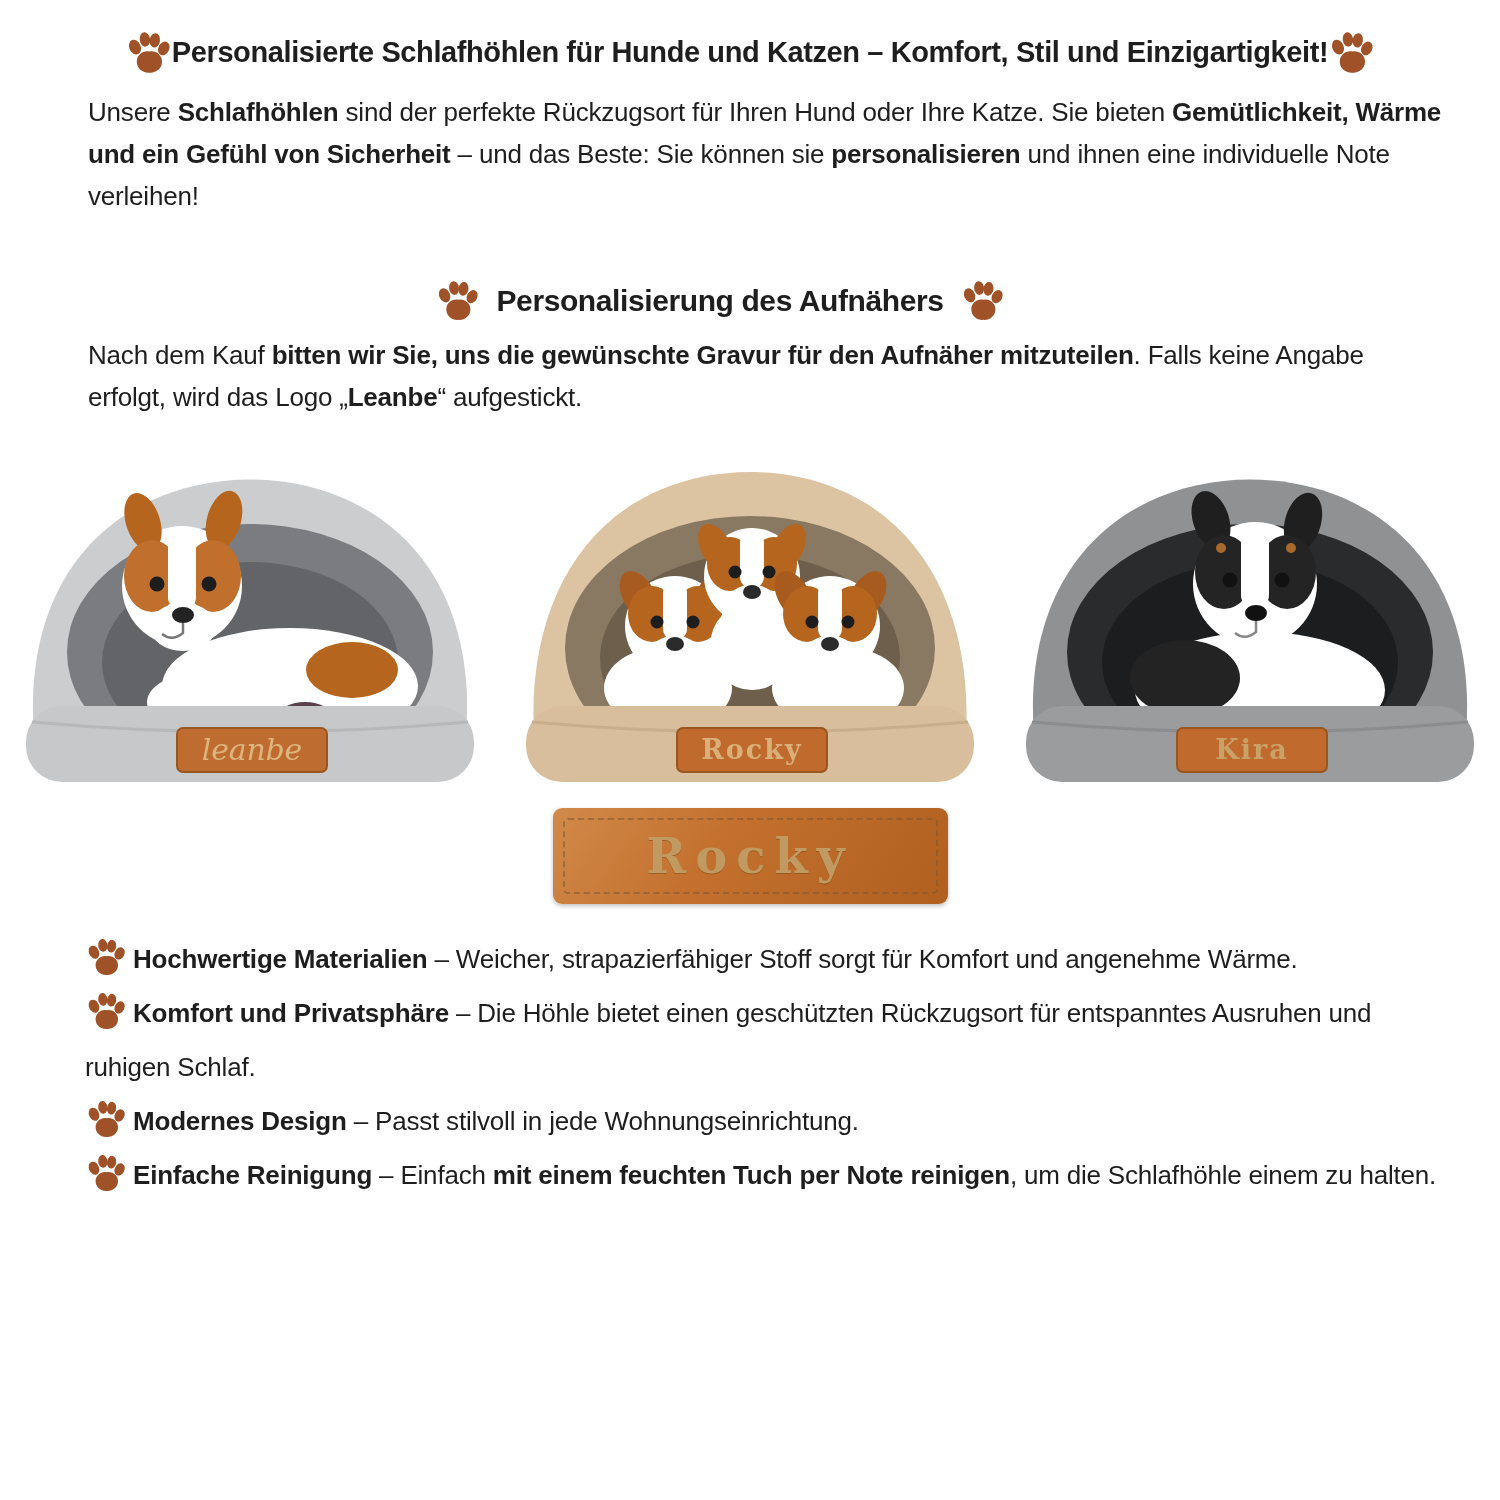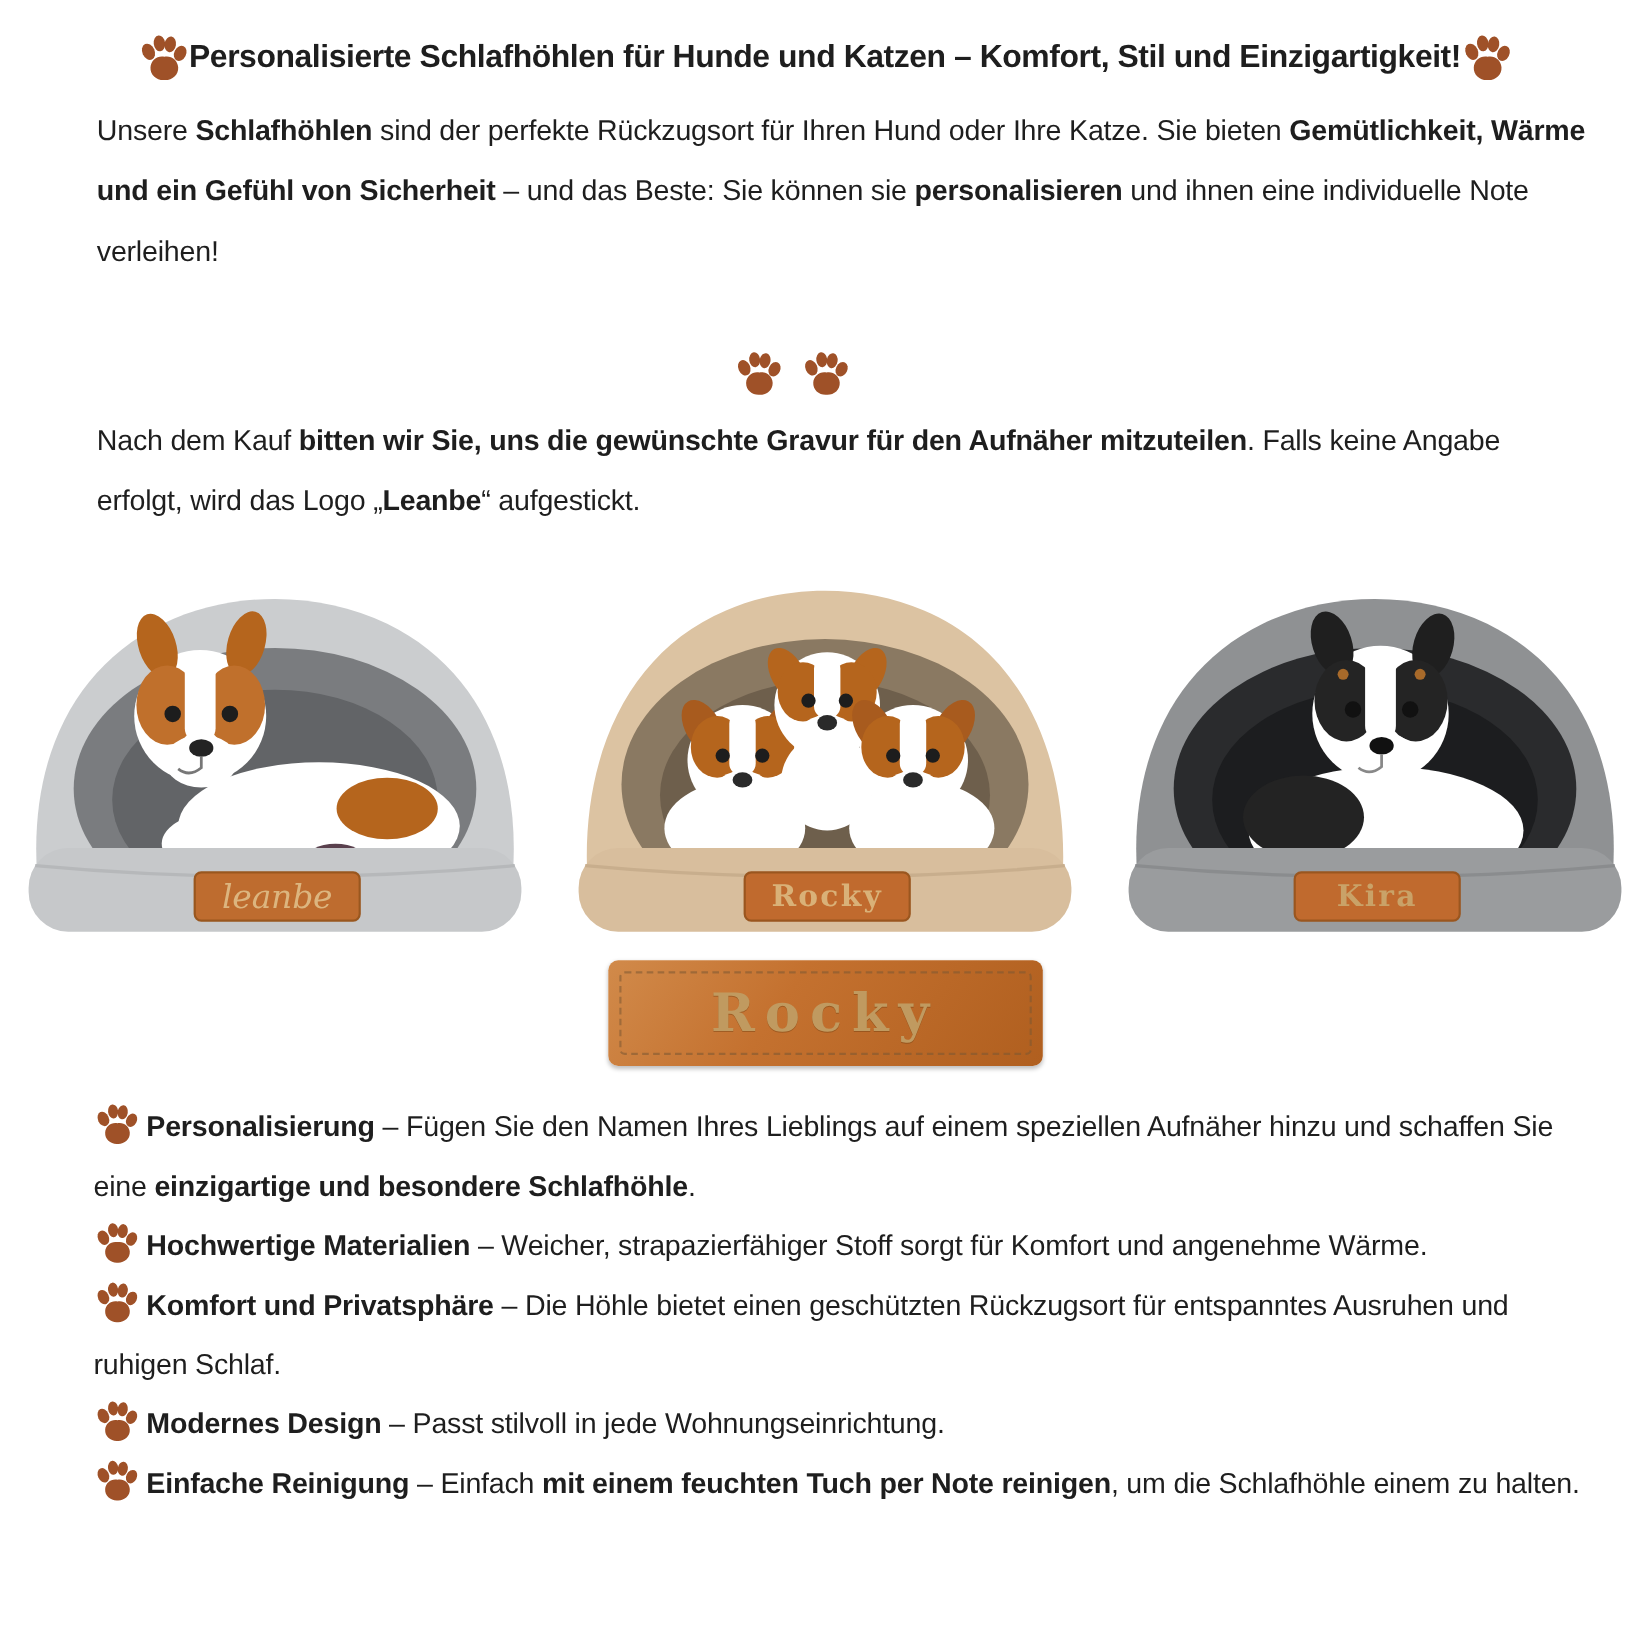--- a/index.html
+++ b/index.html
@@ -20,21 +20,21 @@
   }
   .h2-row {
     margin-top:62px;
     display:flex; align-items:center; justify-content:center; gap:16px;
     font-size:30px; font-weight:700; letter-spacing:-0.4px;
     transform:translateX(-30px);
     white-space:nowrap;
   }
   .para {
     margin:16px 55px 0 88px;
-    line-height:55px;
+    line-height:42px;
   }
   .para.second { margin-top:12px; }
   .images-row {
     margin-top:16px;
     display:flex;
     width:1500px; height:360px;
   }
   .image-cell { width:500px; height:360px; }
   .patch-closeup {
     width:395px; height:96px;
@@ -95,20 +95,21 @@
       <use href="#paw-shape"></use>
     </svg>
 </div>
 
 <p class="para"><span>Unsere </span><b>Schlafhöhlen</b><span> sind der perfekte Rückzugsort für Ihren Hund oder Ihre Katze. Sie bieten </span><b>Gemütlichkeit, Wärme und ein Gefühl von Sicherheit</b><span> – und das Beste: Sie können sie </span><b>personalisieren</b><span> und ihnen eine individuelle Note verleihen!</span></p>
 
 <div class="h2-row">
   <svg class="paw" width="45" height="43" viewBox="0 0 100 100">
       <use href="#paw-shape"></use>
     </svg>
+  <span>Personalisierung des Aufnähers</span>
   <svg class="paw" width="45" height="43" viewBox="0 0 100 100">
       <use href="#paw-shape"></use>
     </svg>
 </div>
 
 <p class="para second"><span>Nach dem Kauf </span><b>bitten wir Sie, uns die gewünschte Gravur für den Aufnäher mitzuteilen</b><span>. Falls keine Angabe erfolgt, wird das Logo „</span><b>Leanbe</b><span>“ aufgestickt.</span></p>
 
 <div class="images-row">
 
   <svg class="image-cell" viewBox="0 0 500 360">
@@ -227,23 +228,20 @@
 </div>
 
 <div class="patch-closeup">
   <div class="patch-stitch"></div>
   <div class="patch-word">Rocky</div>
 </div>
 
 <div class="features">
   <p class="feature"><svg class="paw paw-inline" viewBox="0 0 100 100">
         <use href="#paw-shape"></use>
-      </svg><span><b>Personalisierung</b><span> – Fügen Sie den Namen Ihres Lieblings auf einem speziellen Aufnäher hinzu und schaffen Sie eine </span><b>einzigartige und besondere Schlafhöhle</b><span>.</span></span></p>
-  <p class="feature"><svg class="paw paw-inline" viewBox="0 0 100 100">
-        <use href="#paw-shape"></use>
       </svg><span><b>Hochwertige Materialien</b><span> – Weicher, strapazierfähiger Stoff sorgt für Komfort und angenehme Wärme.</span></span></p>
   <p class="feature"><svg class="paw paw-inline" viewBox="0 0 100 100">
         <use href="#paw-shape"></use>
       </svg><span><b>Komfort und Privatsphäre</b><span> – Die Höhle bietet einen geschützten Rückzugsort für entspanntes Ausruhen und ruhigen Schlaf.</span></span></p>
   <p class="feature"><svg class="paw paw-inline" viewBox="0 0 100 100">
         <use href="#paw-shape"></use>
       </svg><span><b>Modernes Design</b><span> – Passt stilvoll in jede Wohnungseinrichtung.</span></span></p>
   <p class="feature"><svg class="paw paw-inline" viewBox="0 0 100 100">
         <use href="#paw-shape"></use>
       </svg><span><b>Einfache Reinigung</b><span> – Einfach </span><b>mit einem feuchten Tuch per Note reinigen</b><span>, um die Schlafhöhle einem zu halten.</span></span></p>

